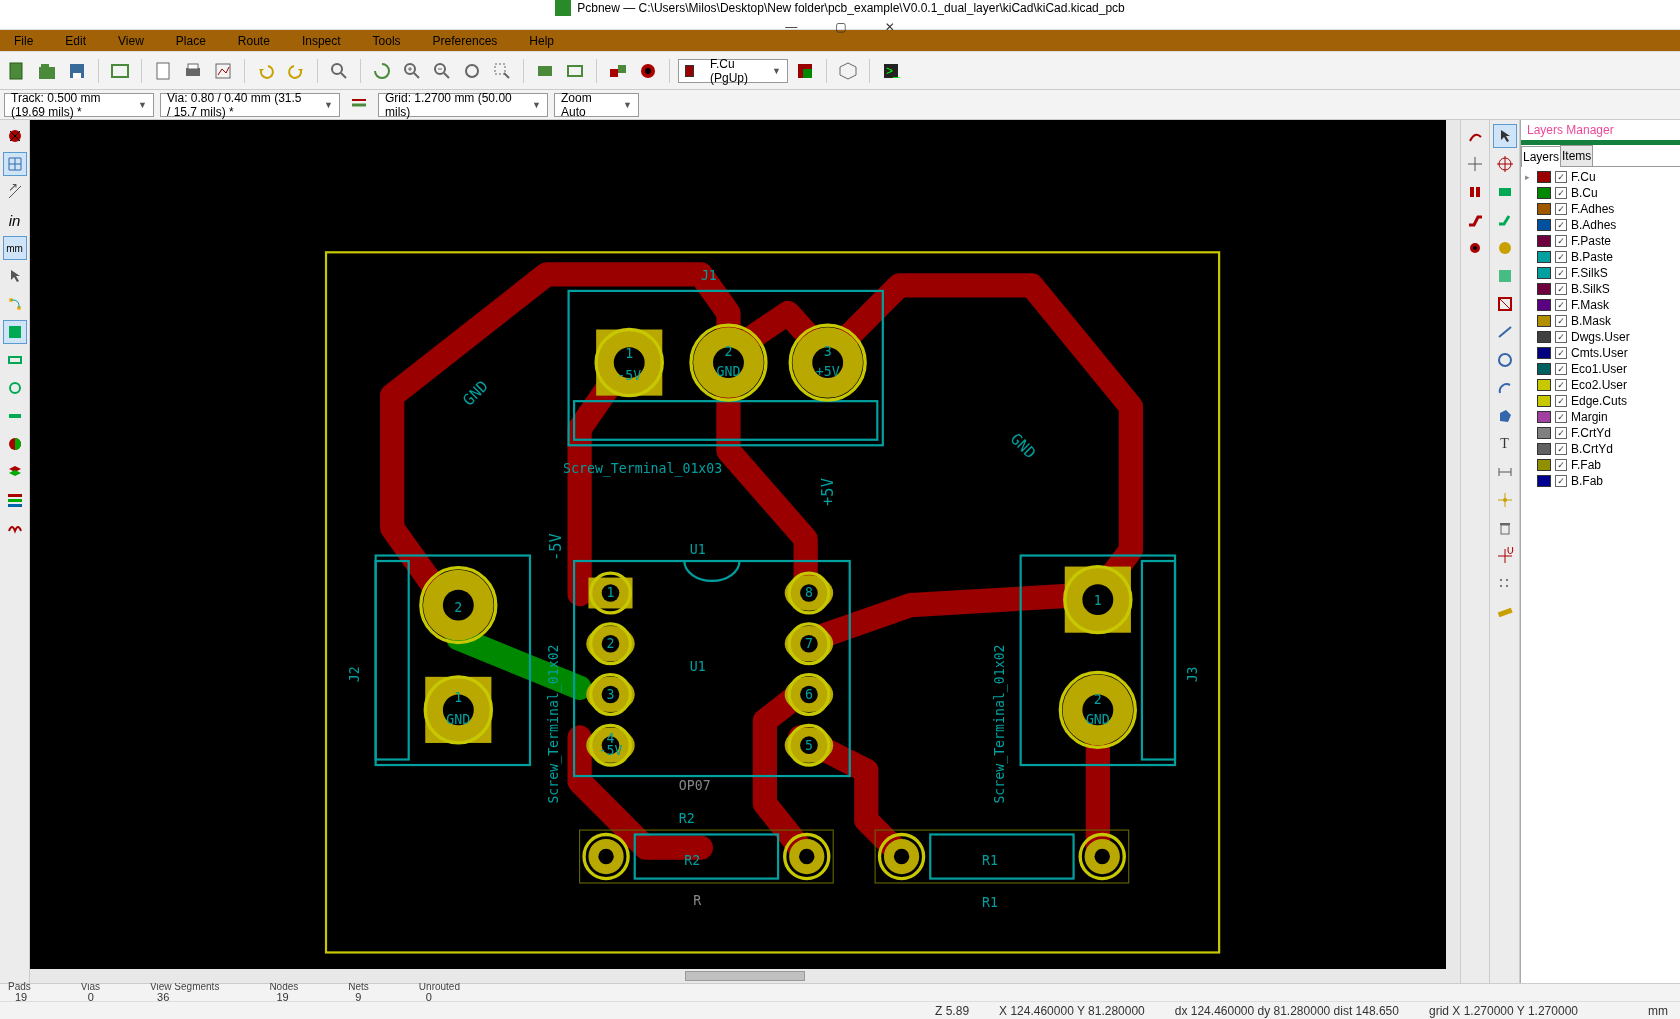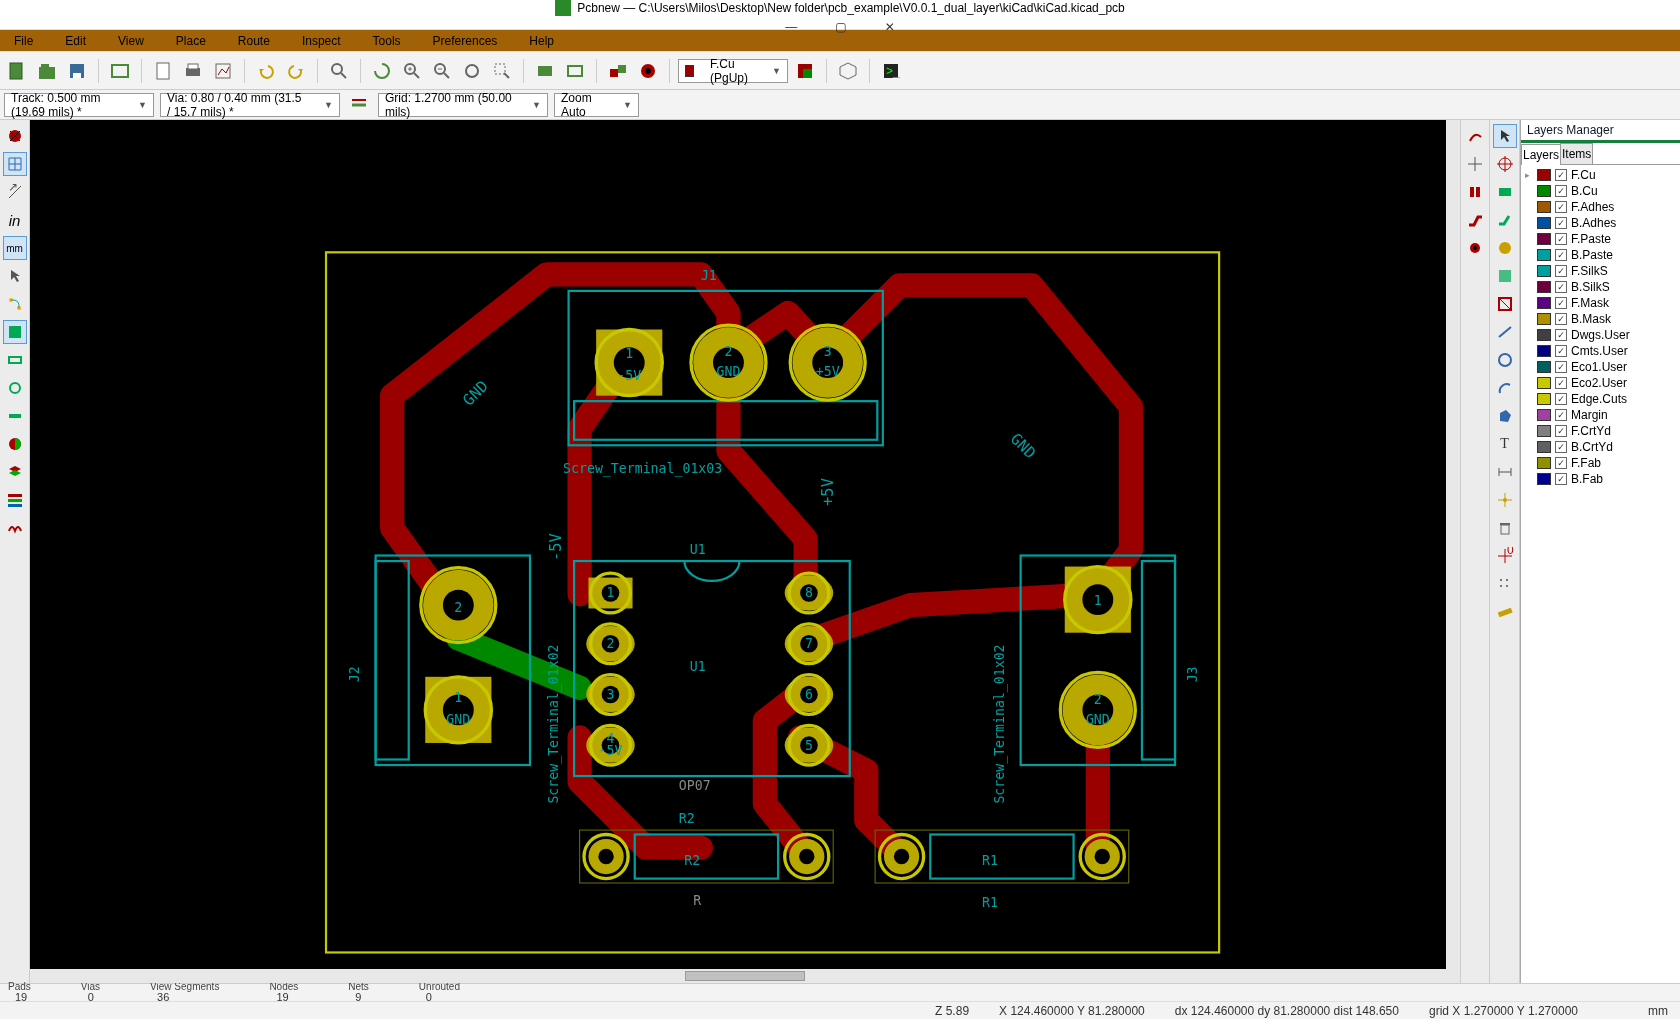--- a/index.html
+++ b/index.html
@@ -22,21 +22,21 @@
 .tool-sq { width:24px; height:24px; display:flex; align-items:center; justify-content:center; border:1px solid transparent; }
 .tool-sq.active { background:#cfe4f7; border-color:#5a9bd4; }
 .canvas-wrap { flex:1; position:relative; background:#000; overflow:hidden; }
 .canvas { position:absolute; left:0; top:0; right:0; bottom:14px; background:#000; }
 .scroll-h { position:absolute; left:0; right:0; bottom:0; height:14px; background:#e8e8e8; display:flex; align-items:center; }
 .scroll-thumb { margin:0 auto; width:120px; height:10px; background:#c0c0c0; border:1px solid #999; }
 .scroll-v { position:absolute; right:0; top:0; bottom:14px; width:14px; background:#e8e8e8; }
 .right-tools { width:30px; background:#ececec; display:flex; flex-direction:column; align-items:center; padding-top:4px; gap:4px; border-left:1px solid #ccc; border-right:1px solid #ccc; }
 .right-tools2 { width:30px; background:#ececec; display:flex; flex-direction:column; align-items:center; padding-top:4px; gap:4px; border-right:1px solid #ccc; }
 .layer-panel { width:160px; background:#fff; border-left:1px solid #aaa; }
-.layer-head { background:#fff; border-bottom:3px solid #15803d; padding:3px 6px; font-weight:400; color:#0f172a; }
+.layer-head { background:#fff; border-bottom:5px solid #15803d; padding:3px 6px; font-weight:400; color:#ec4899; }
 .layer-tabs { display:flex; border-bottom:1px solid #999; }
 .layer-tabs span { padding:3px 1px; border:1px solid #999; border-bottom:none; background:#fff; margin-right:-1px; }
 .layer-tabs span.active { background:#fff; position:relative; top:1px; }
 .layer-tabs span.inactive { background:#e8e8e8; }
 .layer-list { padding:2px 4px; }
 .layer-row { display:flex; align-items:center; gap:4px; padding:1px 0; font-size:11px; }
 .layer-row .tri { width:8px; color:#888; font-size:9px; }
 .sw { width:14px; height:12px; border:1px solid #333; }
 .cb { width:12px; height:12px; border:1px solid #666; display:inline-flex; align-items:center; justify-content:center; font-size:9px; color:#333; }
 .statusbar1 { height:18px; background:#f3f3f3; display:flex; align-items:center; padding:0 8px; gap:40px; border-top:1px solid #ccc; font-size:11px; color:#333; }

